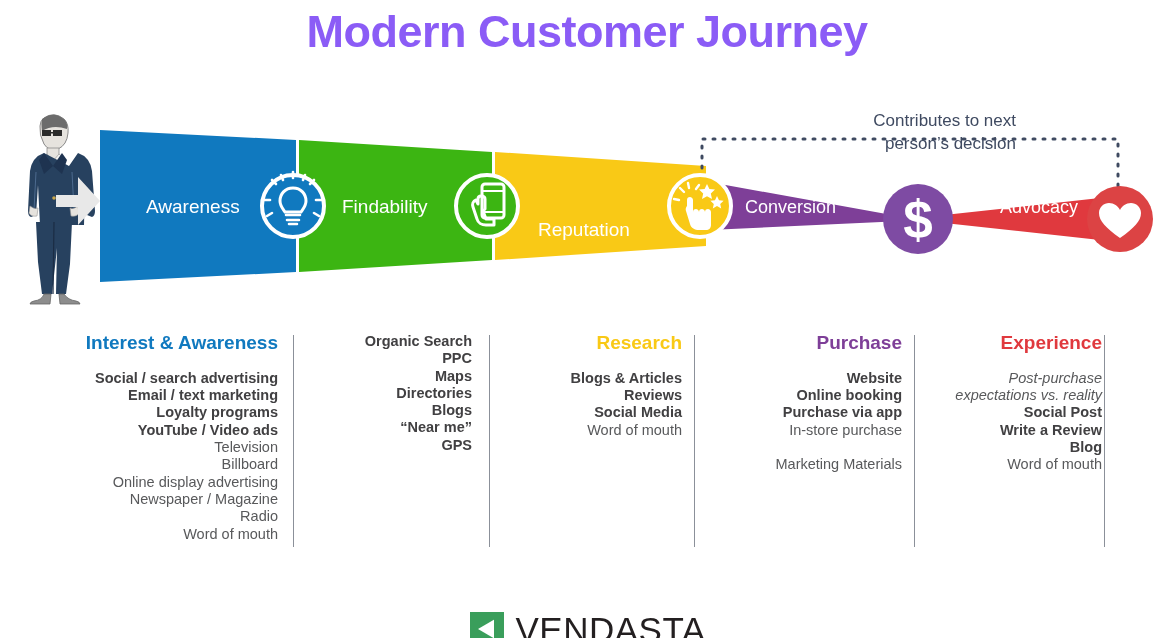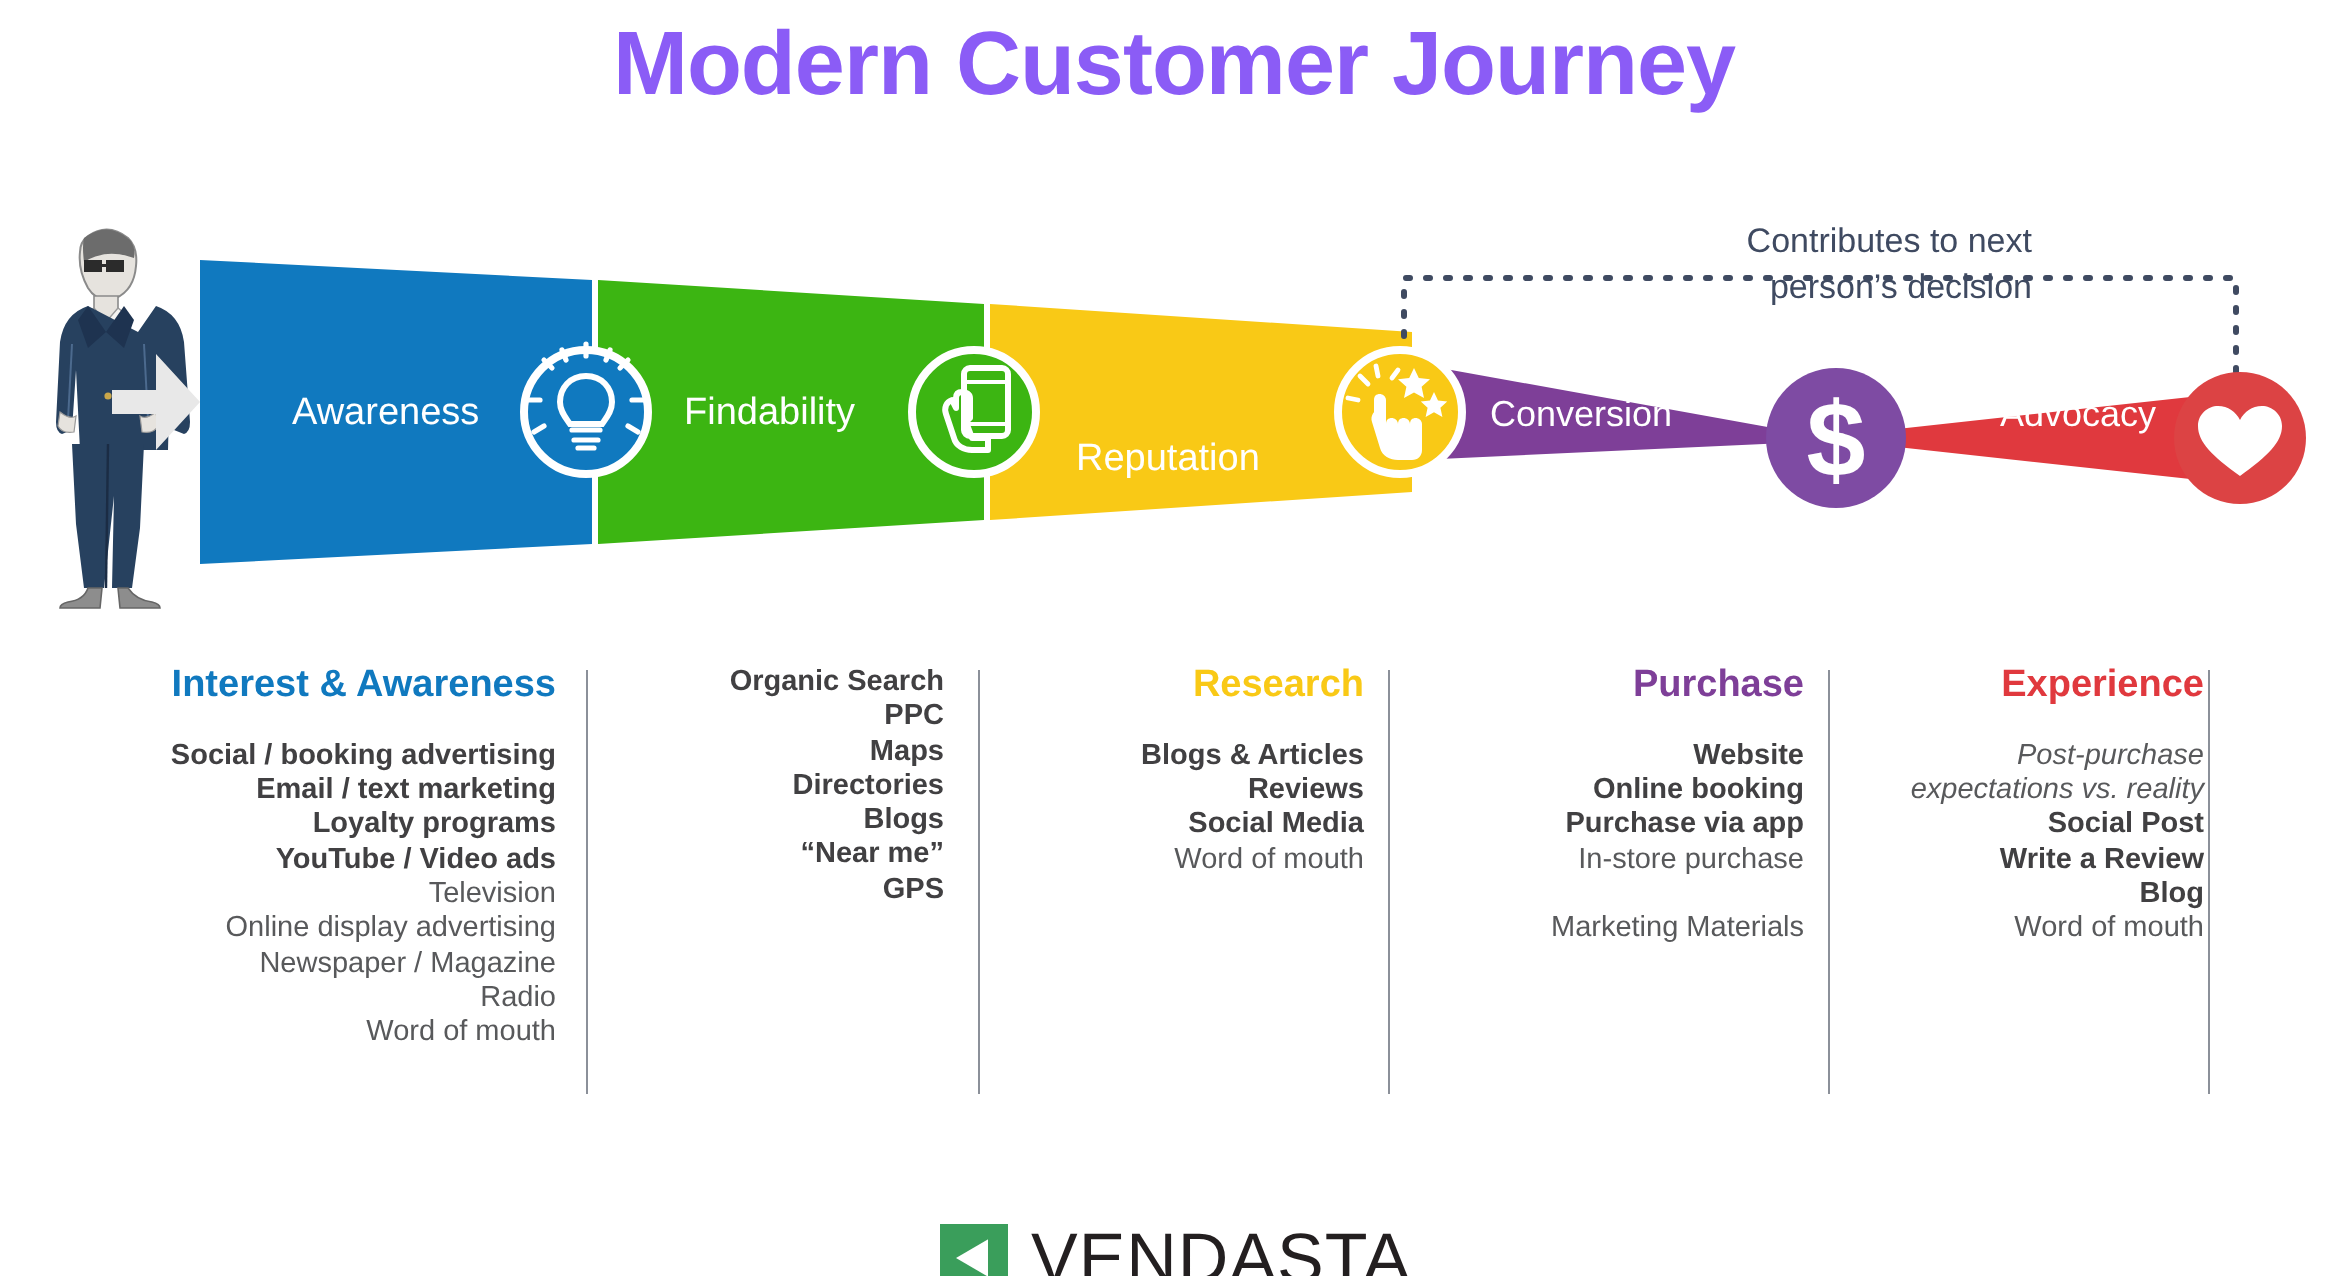--- a/index.html
+++ b/index.html
@@ -225,25 +225,26 @@
     <span>Contributes to next</span><br>
     <span>person’s decision</span>
   </div>
 </div>
 
 <div class="columns">
 
   <div class="col" style="left:0; width:278px;">
     <div class="col-head" style="color:#1079bf;margin-left:44px;">Interest &amp; Awareness</div>
     <ul class="col-list">
-      <li class="b">Social / booking advertising</li>
+      <li class="b">Social / search advertising</li>
       <li class="b">Email / text marketing</li>
       <li class="b">Loyalty programs</li>
       <li class="b">YouTube / Video ads</li>
       <li>Television</li>
+      <li>Billboard</li>
       <li>Online display advertising</li>
       <li>Newspaper / Magazine</li>
       <li>Radio</li>
       <li>Word of mouth</li>
     </ul>
   </div>
   <div class="divider" style="left:293px;"></div>
 
   <div class="col" style="left:320px; width:152px;">
     <ul class="col-list">

